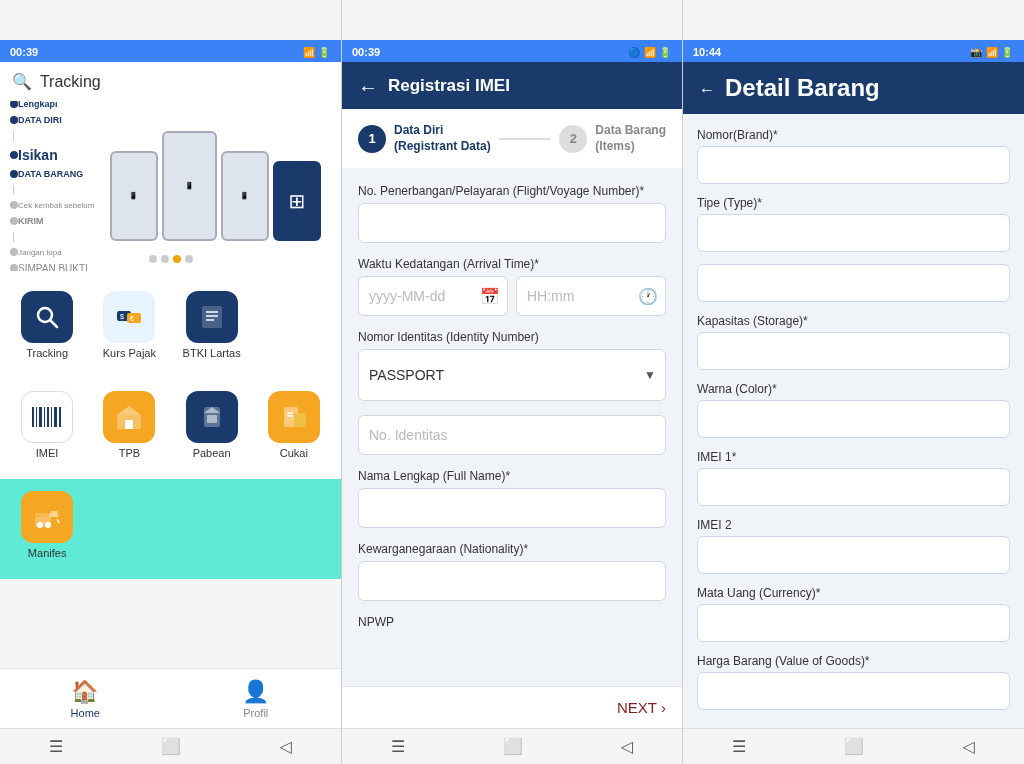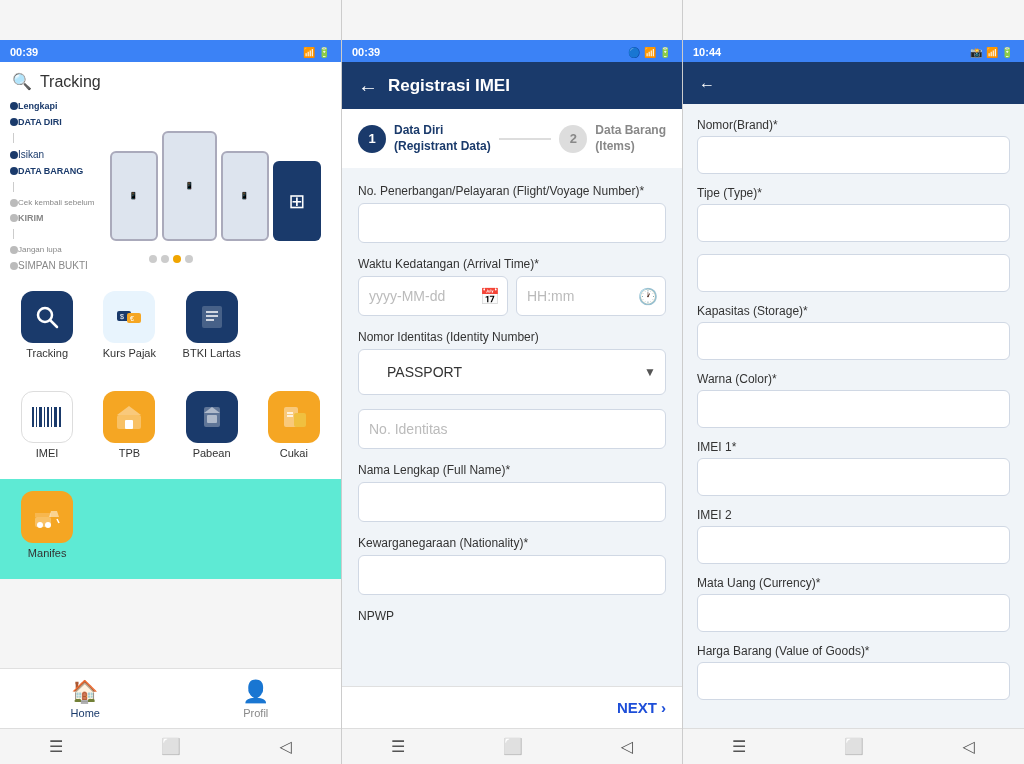--- a/index.html
+++ b/index.html
@@ -231,25 +231,25 @@
     .date-row { display: flex; gap: 8px; }
     .date-input-wrap { flex: 1; position: relative; }
     .date-input-wrap input { width: 100%; }
     .input-icon {
       position: absolute; right: 8px; top: 50%; transform: translateY(-50%);
       font-size: 16px; color: #888; cursor: pointer;
     }
     .select-wrap { position: relative; }
     .form-select {
       width: 100%;
-      height: 46px;
+      height: 52px;
       border: 1px solid #d0d8e4;
       border-radius: 6px;
       background: white;
-      padding: 0 28px;
+      padding: 0 10px;
       font-size: 14px;
       color: #333;
       appearance: none;
       outline: none;
       cursor: pointer;
     }
     .select-arrow {
       position: absolute; right: 10px; top: 50%; transform: translateY(-50%);
       font-size: 12px; color: #555; pointer-events: none;
     }
@@ -259,23 +259,23 @@
       background: white;
       padding: 12px 16px;
       display: flex;
       justify-content: flex-end;
       border-top: 1px solid #e0e0e0;
       flex-shrink: 0;
     }
     .next-btn {
       background: transparent;
       border: none;
-      color: #1d4ed8;
+      color: #7f1d1d;
       font-size: 15px;
-      font-weight: 700;
+      font-weight: 400;
       cursor: pointer;
       display: flex;
       align-items: center;
       gap: 4px;
     }
 
     
     .panel-3-header {
       background: #1a3a6b;
       color: white;
@@ -331,21 +331,21 @@
         <div class="step-dot" style="background:#1a3a6b"></div>
         <span style="font-size:9px;color:#1a3a6b;font-weight:600">Lengkapi</span>
       </div>
       <div class="banner-step">
         <div class="step-dot" style="background:#1a3a6b"></div>
         <span style="font-size:9px;color:#1a3a6b;font-weight:600">DATA DIRI</span>
       </div>
       <div style="width:1px;height:10px;background:#ccc;margin-left:3px"></div>
       <div class="banner-step">
         <div class="step-dot" style="background:#1a3a6b"></div>
-        <span style="font-size:10px;color:#1a3a6b;font-weight:400">Isikan</span>
+        <span style="font-size:14px;color:#1a3a6b;font-weight:700">Isikan</span>
       </div>
       <div class="banner-step">
         <div class="step-dot" style="background:#1a3a6b"></div>
         <span style="font-size:9px;color:#1a3a6b;font-weight:600">DATA BARANG</span>
       </div>
       <div style="width:1px;height:10px;background:#ccc;margin-left:3px"></div>
       <div class="banner-step">
         <div class="step-dot" style="background:#bbb"></div>
         <span style="font-size:8px;color:#888">Cek kembali sebelum</span>
       </div>
@@ -614,20 +614,21 @@
     <span class="time">10:44</span>
     <div class="status-icons">
       <span>📸</span>
       <span>📶</span>
       <span>🔋</span>
     </div>
   </div>
 
   <div class="panel-3-header">
     <span class="back-arrow">←</span>
+    <h2>Detail Barang</h2>
   </div>
 
   <div class="detail-content">
 
     <div class="detail-group">
       <div class="detail-label">Nomor(Brand)*</div>
       <input type="text" class="detail-input" placeholder="" style="">
     </div>
 
     <div class="detail-group">

